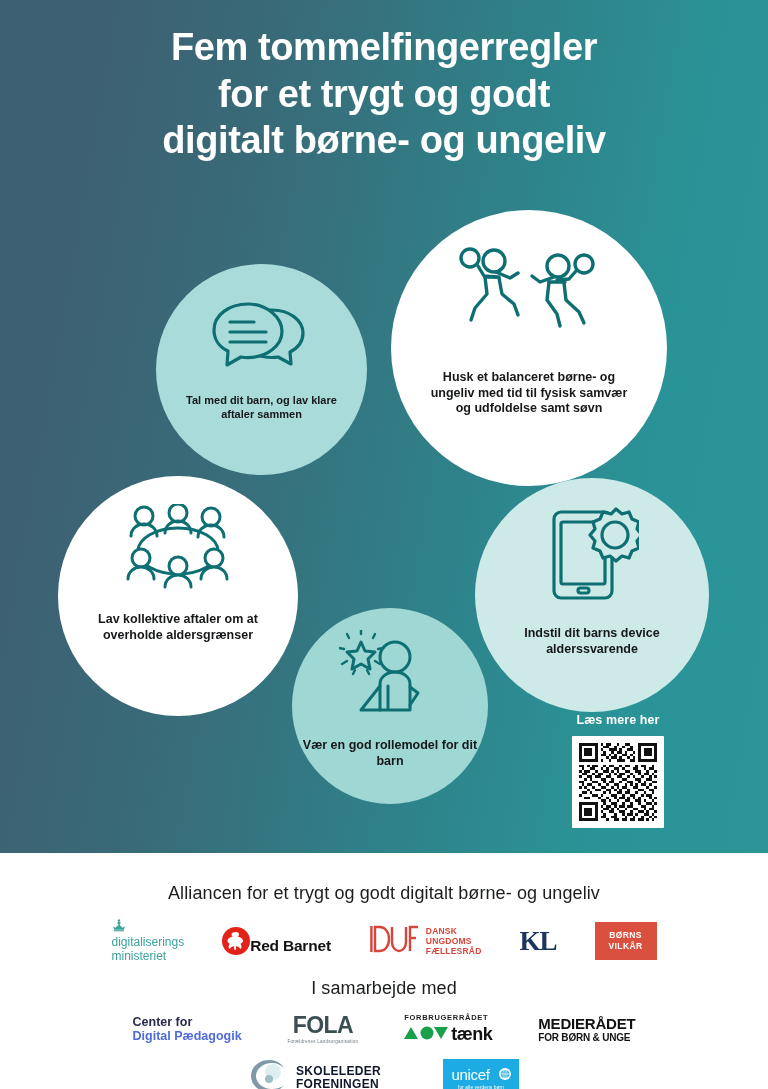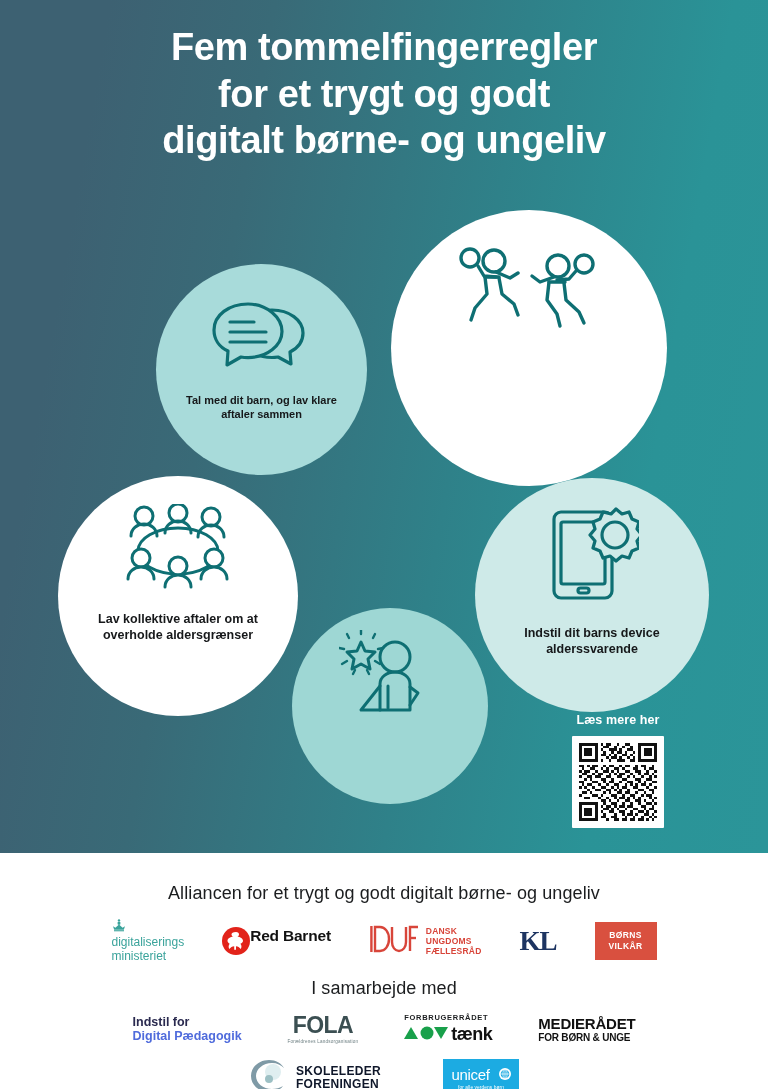--- a/index.html
+++ b/index.html
@@ -82,21 +82,21 @@
   #logo-row-1 { gap: 38px; margin-top: 14px; height: 46px; }
   #logo-row-2 { gap: 46px; margin-top: 10px; height: 40px; }
   #logo-row-3 { gap: 62px; margin-top: 8px; height: 42px; }
 
   .logo { display: flex; align-items: center; justify-content: center; }
 
   
   .l-dkmin { color: #3aa39b; font-size: 12px; line-height: 1.1; font-weight: 400; text-align: left; }
   .l-dkmin .crown { display:block; text-align:left; margin-bottom: 1px; }
 
-  .l-redbarnet { display: flex; align-items: flex-start; }
+  .l-redbarnet { display: flex; align-items: flex-end; }
   .l-redbarnet .rb-mark { width: 28px; height: 28px; }
   .l-redbarnet .rb-text { font-size: 15.5px; font-weight: 700; color: #111; letter-spacing: -0.2px; }
 
   .l-duf { display: flex; align-items: center; gap: 7px; }
   .l-duf .duf-text { color: #d8453a; font-size: 8.5px; font-weight: 700; line-height: 1.18; letter-spacing: 0.2px; }
 
   .l-kl { color: #1d3461; font-size: 27px; font-weight: 700; letter-spacing: -1px; font-family: "Liberation Serif", serif; }
 
   .l-bv {
     background: #d9503f; color: #fff; width: 62px; height: 38px;
@@ -171,20 +171,21 @@
 
           <circle cx="130" cy="20" r="9"></circle>
           <circle cx="104" cy="22" r="11"></circle>
           <path d="M122 27l-7 8-12 1"></path>
           <path d="M100 33L86 38l-8-6"></path>
           <path d="M95 38l-2 18 10 14 3 12"></path>
           <path d="M110 39l2 17 13 12 5 11"></path>
           <path d="M95 38h16"></path>
         </svg>
       </span>
+      <span class="cap">Husk et balanceret børne- og ungeliv med tid til fysisk samvær og udfoldelse samt søvn</span>
     </div>
 
     <div class="bubble" id="b3">
       <span class="ico">
         <svg width="112" height="88" viewBox="0 0 112 88" fill="none" stroke="#0e6f73" stroke-width="3" stroke-linecap="round" stroke-linejoin="round">
           <ellipse cx="56" cy="47" rx="40" ry="23" fill="none"></ellipse>
 
           <circle cx="22" cy="12" r="9"></circle>
             <path d="M9 32c0-7 6-12 13-12s13 5 13 12"></path>
           <circle cx="56" cy="9" r="9"></circle>
@@ -231,20 +232,21 @@
             <line x1="14" y1="44" x2="16" y2="40"></line>
             <line x1="30" y1="44" x2="28" y2="40"></line>
           </g>
           <circle cx="56" cy="27" r="15"></circle>
           <path d="M41 80V54c0-7 7-12 15-12s15 5 15 12v26z"></path>
           <path d="M41 56L22 80h19"></path>
           <path d="M71 57l8 6-8 12"></path>
           <path d="M49 56v22"></path>
         </svg>
       </span>
+      <span class="cap">Vær en god rollemodel for dit barn</span>
     </div>
 
     <div class="qr-block">
       <div class="qr-label">Læs mere her</div>
       <div class="qr-frame">
         <svg viewBox="0 0 29 29" shape-rendering="crispEdges">
           <rect width="29" height="29" fill="#fff"></rect>
           <g fill="#111">
             <rect x="0" y="0" width="7" height="1"></rect>
               <rect x="0" y="6" width="7" height="1"></rect>
@@ -529,21 +531,21 @@
         <span>VILKÅR</span>
       </div>
     </div>
 
     <div class="footer-head" id="collab-head">I samarbejde med</div>
 
     <div class="logo-row" id="logo-row-2">
 
       <div class="logo">
         <div class="l-cfdp">
-          <div class="r1">Indstil for</div>
+          <div class="r1">Center for</div>
           <div class="r2">Digital Pædagogik</div>
         </div>
       </div>
 
       <div class="logo">
         <div class="l-fola">
           <div class="fw">FOLA</div>
           <div class="fs">Forældrenes Landsorganisation</div>
         </div>
       </div>

